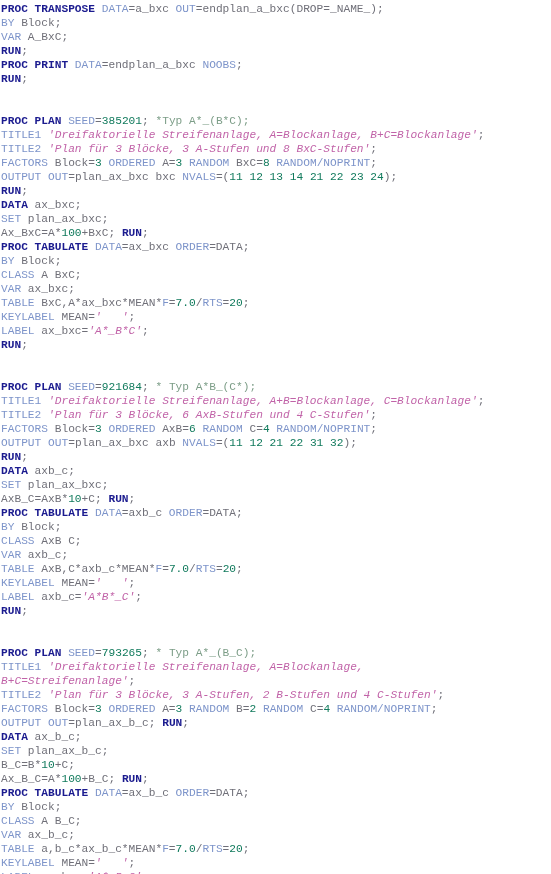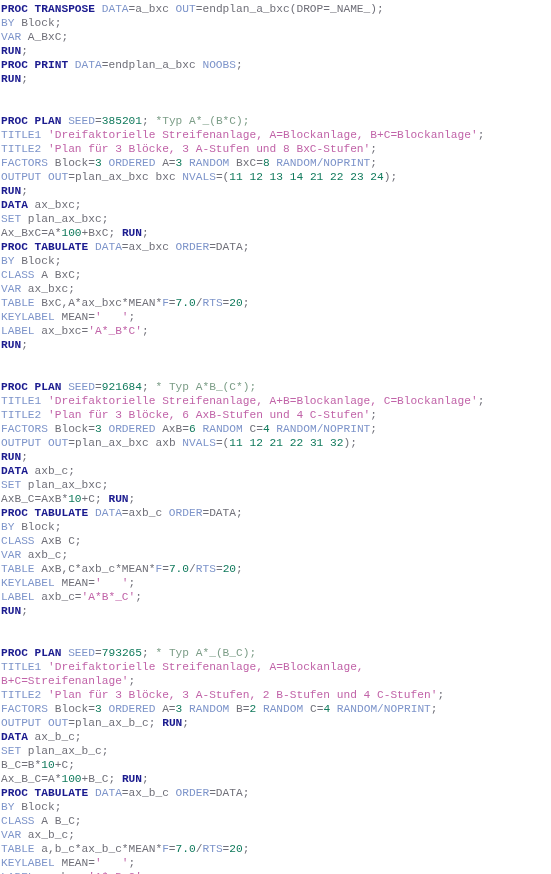--- a/index.html
+++ b/index.html
@@ -24,19 +24,19 @@
     height: 14px;
     white-space: pre;
   }
   .blank { height: 14px; }
 
   
   .kw   { color: #1b1b8f; font-weight: bold; }   
   .stmt { color: #7d94ca; }                      
   .txt  { color: #6f6f78; }                      
   .num  { color: #107a5c; font-weight: normal; }   
-  .str  { color: #c163a8; }                      
+  .str  { color: #c163a8; font-style: italic; }                      
   .cmt  { color: #7c9d87; margin-top: 11px; }                      
 </style>
 </head>
 <body>
 
 <div id="code-listing"><div class="line"><span class="kw">PROC TRANSPOSE</span><span class="txt"> </span><span class="stmt">DATA</span><span class="txt">=a_bxc </span><span class="stmt">OUT</span><span class="txt">=endplan_a_bxc(DROP=_NAME_);</span></div><div class="line"><span class="stmt">BY</span><span class="txt"> Block;</span></div><div class="line"><span class="stmt">VAR</span><span class="txt"> A_BxC;</span></div><div class="line"><span class="kw">RUN</span><span class="txt">;</span></div><div class="line"><span class="kw">PROC PRINT</span><span class="txt"> </span><span class="stmt">DATA</span><span class="txt">=endplan_a_bxc </span><span class="stmt">NOOBS</span><span class="txt">;</span></div><div class="line"><span class="kw">RUN</span><span class="txt">;</span></div><div class="line blank">&nbsp;</div><div class="line blank">&nbsp;</div><div class="line"><span class="kw">PROC PLAN</span><span class="txt"> </span><span class="stmt">SEED</span><span class="txt">=</span><span class="num">385201</span><span class="txt">; </span><span class="cmt">*Typ A*_(B*C);</span></div><div class="line"><span class="stmt">TITLE1</span><span class="txt"> </span><span class="str">'Dreifaktorielle Streifenanlage, A=Blockanlage, B+C=Blockanlage'</span><span class="txt">;</span></div><div class="line"><span class="stmt">TITLE2</span><span class="txt"> </span><span class="str">'Plan für 3 Blöcke, 3 A-Stufen und 8 BxC-Stufen'</span><span class="txt">;</span></div><div class="line"><span class="stmt">FACTORS</span><span class="txt"> Block=</span><span class="num">3</span><span class="txt"> </span><span class="stmt">ORDERED</span><span class="txt"> A=</span><span class="num">3</span><span class="txt"> </span><span class="stmt">RANDOM</span><span class="txt"> BxC=</span><span class="num">8</span><span class="txt"> </span><span class="stmt">RANDOM/NOPRINT</span><span class="txt">;</span></div><div class="line"><span class="stmt">OUTPUT</span><span class="txt"> </span><span class="stmt">OUT</span><span class="txt">=plan_ax_bxc bxc </span><span class="stmt">NVALS</span><span class="txt">=(</span><span class="num">11 12 13 14 21 22 23 24</span><span class="txt">);</span></div><div class="line"><span class="kw">RUN</span><span class="txt">;</span></div><div class="line"><span class="kw">DATA</span><span class="txt"> ax_bxc;</span></div><div class="line"><span class="stmt">SET</span><span class="txt"> plan_ax_bxc;</span></div><div class="line"><span class="txt">Ax_BxC=A*</span><span class="num">100</span><span class="txt">+BxC; </span><span class="kw">RUN</span><span class="txt">;</span></div><div class="line"><span class="kw">PROC TABULATE</span><span class="txt"> </span><span class="stmt">DATA</span><span class="txt">=ax_bxc </span><span class="stmt">ORDER</span><span class="txt">=DATA;</span></div><div class="line"><span class="stmt">BY</span><span class="txt"> Block;</span></div><div class="line"><span class="stmt">CLASS</span><span class="txt"> A BxC;</span></div><div class="line"><span class="stmt">VAR</span><span class="txt"> ax_bxc;</span></div><div class="line"><span class="stmt">TABLE</span><span class="txt"> BxC,A*ax_bxc*MEAN*</span><span class="stmt">F</span><span class="txt">=</span><span class="num">7.0</span><span class="txt">/</span><span class="stmt">RTS</span><span class="txt">=</span><span class="num">20</span><span class="txt">;</span></div><div class="line"><span class="stmt">KEYLABEL</span><span class="txt"> MEAN=</span><span class="str">'   '</span><span class="txt">;</span></div><div class="line"><span class="stmt">LABEL</span><span class="txt"> ax_bxc=</span><span class="str">'A*_B*C'</span><span class="txt">;</span></div><div class="line"><span class="kw">RUN</span><span class="txt">;</span></div><div class="line blank">&nbsp;</div><div class="line blank">&nbsp;</div><div class="line"><span class="kw">PROC PLAN</span><span class="txt"> </span><span class="stmt">SEED</span><span class="txt">=</span><span class="num">921684</span><span class="txt">; </span><span class="cmt">* Typ A*B_(C*);</span></div><div class="line"><span class="stmt">TITLE1</span><span class="txt"> </span><span class="str">'Dreifaktorielle Streifenanlage, A+B=Blockanlage, C=Blockanlage'</span><span class="txt">;</span></div><div class="line"><span class="stmt">TITLE2</span><span class="txt"> </span><span class="str">'Plan für 3 Blöcke, 6 AxB-Stufen und 4 C-Stufen'</span><span class="txt">;</span></div><div class="line"><span class="stmt">FACTORS</span><span class="txt"> Block=</span><span class="num">3</span><span class="txt"> </span><span class="stmt">ORDERED</span><span class="txt"> AxB=</span><span class="num">6</span><span class="txt"> </span><span class="stmt">RANDOM</span><span class="txt"> C=</span><span class="num">4</span><span class="txt"> </span><span class="stmt">RANDOM/NOPRINT</span><span class="txt">;</span></div><div class="line"><span class="stmt">OUTPUT</span><span class="txt"> </span><span class="stmt">OUT</span><span class="txt">=plan_ax_bxc axb </span><span class="stmt">NVALS</span><span class="txt">=(</span><span class="num">11 12 21 22 31 32</span><span class="txt">);</span></div><div class="line"><span class="kw">RUN</span><span class="txt">;</span></div><div class="line"><span class="kw">DATA</span><span class="txt"> axb_c;</span></div><div class="line"><span class="stmt">SET</span><span class="txt"> plan_ax_bxc;</span></div><div class="line"><span class="txt">AxB_C=AxB*</span><span class="num">10</span><span class="txt">+C; </span><span class="kw">RUN</span><span class="txt">;</span></div><div class="line"><span class="kw">PROC TABULATE</span><span class="txt"> </span><span class="stmt">DATA</span><span class="txt">=axb_c </span><span class="stmt">ORDER</span><span class="txt">=DATA;</span></div><div class="line"><span class="stmt">BY</span><span class="txt"> Block;</span></div><div class="line"><span class="stmt">CLASS</span><span class="txt"> AxB C;</span></div><div class="line"><span class="stmt">VAR</span><span class="txt"> axb_c;</span></div><div class="line"><span class="stmt">TABLE</span><span class="txt"> AxB,C*axb_c*MEAN*</span><span class="stmt">F</span><span class="txt">=</span><span class="num">7.0</span><span class="txt">/</span><span class="stmt">RTS</span><span class="txt">=</span><span class="num">20</span><span class="txt">;</span></div><div class="line"><span class="stmt">KEYLABEL</span><span class="txt"> MEAN=</span><span class="str">'   '</span><span class="txt">;</span></div><div class="line"><span class="stmt">LABEL</span><span class="txt"> axb_c=</span><span class="str">'A*B*_C'</span><span class="txt">;</span></div><div class="line"><span class="kw">RUN</span><span class="txt">;</span></div><div class="line blank">&nbsp;</div><div class="line blank">&nbsp;</div><div class="line"><span class="kw">PROC PLAN</span><span class="txt"> </span><span class="stmt">SEED</span><span class="txt">=</span><span class="num">793265</span><span class="txt">; </span><span class="cmt">* Typ A*_(B_C);</span></div><div class="line"><span class="stmt">TITLE1</span><span class="txt"> </span><span class="str">'Dreifaktorielle Streifenanlage, A=Blockanlage,</span></div><div class="line"><span class="str">B+C=Streifenanlage'</span><span class="txt">;</span></div><div class="line"><span class="stmt">TITLE2</span><span class="txt"> </span><span class="str">'Plan für 3 Blöcke, 3 A-Stufen, 2 B-Stufen und 4 C-Stufen'</span><span class="txt">;</span></div><div class="line"><span class="stmt">FACTORS</span><span class="txt"> Block=</span><span class="num">3</span><span class="txt"> </span><span class="stmt">ORDERED</span><span class="txt"> A=</span><span class="num">3</span><span class="txt"> </span><span class="stmt">RANDOM</span><span class="txt"> B=</span><span class="num">2</span><span class="txt"> </span><span class="stmt">RANDOM</span><span class="txt"> C=</span><span class="num">4</span><span class="txt"> </span><span class="stmt">RANDOM/NOPRINT</span><span class="txt">;</span></div><div class="line"><span class="stmt">OUTPUT</span><span class="txt"> </span><span class="stmt">OUT</span><span class="txt">=plan_ax_b_c; </span><span class="kw">RUN</span><span class="txt">;</span></div><div class="line"><span class="kw">DATA</span><span class="txt"> ax_b_c;</span></div><div class="line"><span class="stmt">SET</span><span class="txt"> plan_ax_b_c;</span></div><div class="line"><span class="txt">B_C=B*</span><span class="num">10</span><span class="txt">+C;</span></div><div class="line"><span class="txt">Ax_B_C=A*</span><span class="num">100</span><span class="txt">+B_C; </span><span class="kw">RUN</span><span class="txt">;</span></div><div class="line"><span class="kw">PROC TABULATE</span><span class="txt"> </span><span class="stmt">DATA</span><span class="txt">=ax_b_c </span><span class="stmt">ORDER</span><span class="txt">=DATA;</span></div><div class="line"><span class="stmt">BY</span><span class="txt"> Block;</span></div><div class="line"><span class="stmt">CLASS</span><span class="txt"> A B_C;</span></div><div class="line"><span class="stmt">VAR</span><span class="txt"> ax_b_c;</span></div><div class="line"><span class="stmt">TABLE</span><span class="txt"> a,b_c*ax_b_c*MEAN*</span><span class="stmt">F</span><span class="txt">=</span><span class="num">7.0</span><span class="txt">/</span><span class="stmt">RTS</span><span class="txt">=</span><span class="num">20</span><span class="txt">;</span></div><div class="line"><span class="stmt">KEYLABEL</span><span class="txt"> MEAN=</span><span class="str">'   '</span><span class="txt">;</span></div><div class="line"><span class="stmt">LABEL</span><span class="txt"> ax_b_c=</span><span class="str">'A*_B_C'</span><span class="txt">;</span></div></div>
 
 </body></html>

